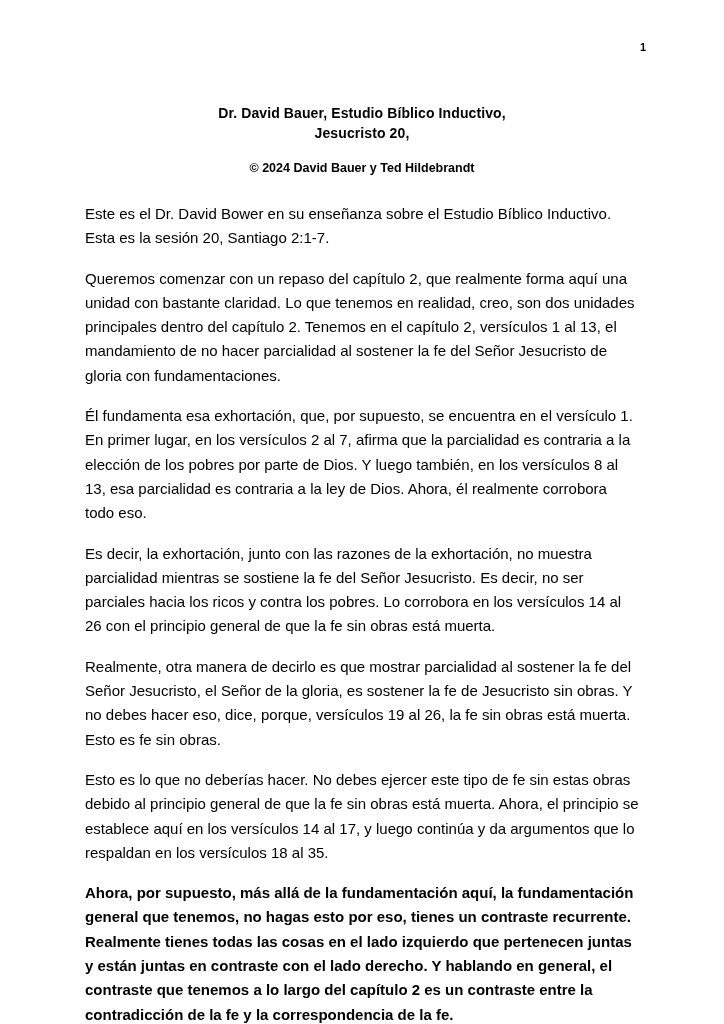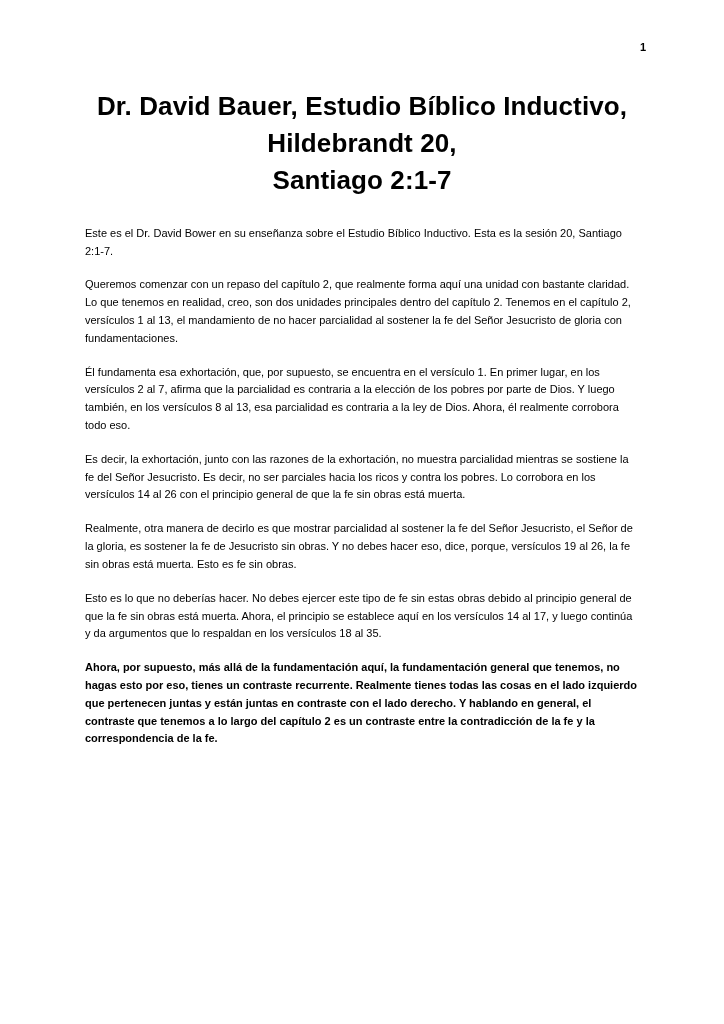--- a/index.html
+++ b/index.html
@@ -31,41 +31,41 @@
     line-height: 1;
   }
   .content {
     position: absolute;
     left: 85px;
     right: 85px;
     top: 88px;
   }
   .doc-title {
     text-align: center;
-    font-size: 26px;
+    font-size: 14px;
     font-weight: bold;
     line-height: 1.42;
-    margin: 0;
+    margin: 16px;
     letter-spacing: 0.1px;
   }
   .doc-title .line {
     display: block;
   }
   .copyright {
     text-align: center;
     font-size: 12.5px;
     font-weight: bold;
     margin-top: 5px;
     line-height: 1.3;
   }
   .body-text {
     margin-top: 26px;
   }
   .para {
-    font-size: 11px;
+    font-size: 15px;
     line-height: 1.62;
     margin: 0 0 16px 0;
     text-align: left;
     hyphens: none;
   }
   .para:last-child {
     margin-bottom: 11px;
     font-weight: bold;
   }
 </style>
@@ -73,24 +73,24 @@
 <body>
 
 <div class="page">
 
   <div class="page-number">1</div>
 
   <div class="content">
 
     <h1 class="doc-title">
       <span class="line">Dr. David Bauer, Estudio Bíblico Inductivo,</span>
-      <span class="line">Hildebrandt 20,</span>
-      <span class="line">Santiago 2:1-7</span>
+      <span class="line">Jesucristo 20,</span>
     </h1>
 
+    <div class="copyright">© 2024 David Bauer y Ted Hildebrandt</div>
 
     <div class="body-text">
       <p class="para">Este es el Dr. David Bower en su enseñanza sobre el Estudio Bíblico Inductivo. Esta es la sesión 20, Santiago 2:1-7.</p>
       <p class="para">Queremos comenzar con un repaso del capítulo 2, que realmente forma aquí una unidad con bastante claridad. Lo que tenemos en realidad, creo, son dos unidades principales dentro del capítulo 2. Tenemos en el capítulo 2, versículos 1 al 13, el mandamiento de no hacer parcialidad al sostener la fe del Señor Jesucristo de gloria con fundamentaciones.</p>
       <p class="para">Él fundamenta esa exhortación, que, por supuesto, se encuentra en el versículo 1. En primer lugar, en los versículos 2 al 7, afirma que la parcialidad es contraria a la elección de los pobres por parte de Dios. Y luego también, en los versículos 8 al 13, esa parcialidad es contraria a la ley de Dios. Ahora, él realmente corrobora todo eso.</p>
       <p class="para">Es decir, la exhortación, junto con las razones de la exhortación, no muestra parcialidad mientras se sostiene la fe del Señor Jesucristo. Es decir, no ser parciales hacia los ricos y contra los pobres. Lo corrobora en los versículos 14 al 26 con el principio general de que la fe sin obras está muerta.</p>
       <p class="para">Realmente, otra manera de decirlo es que mostrar parcialidad al sostener la fe del Señor Jesucristo, el Señor de la gloria, es sostener la fe de Jesucristo sin obras. Y no debes hacer eso, dice, porque, versículos 19 al 26, la fe sin obras está muerta. Esto es fe sin obras.</p>
       <p class="para">Esto es lo que no deberías hacer. No debes ejercer este tipo de fe sin estas obras debido al principio general de que la fe sin obras está muerta. Ahora, el principio se establece aquí en los versículos 14 al 17, y luego continúa y da argumentos que lo respaldan en los versículos 18 al 35.</p>
       <p class="para">Ahora, por supuesto, más allá de la fundamentación aquí, la fundamentación general que tenemos, no hagas esto por eso, tienes un contraste recurrente. Realmente tienes todas las cosas en el lado izquierdo que pertenecen juntas y están juntas en contraste con el lado derecho. Y hablando en general, el contraste que tenemos a lo largo del capítulo 2 es un contraste entre la contradicción de la fe y la correspondencia de la fe.</p>
     </div>

